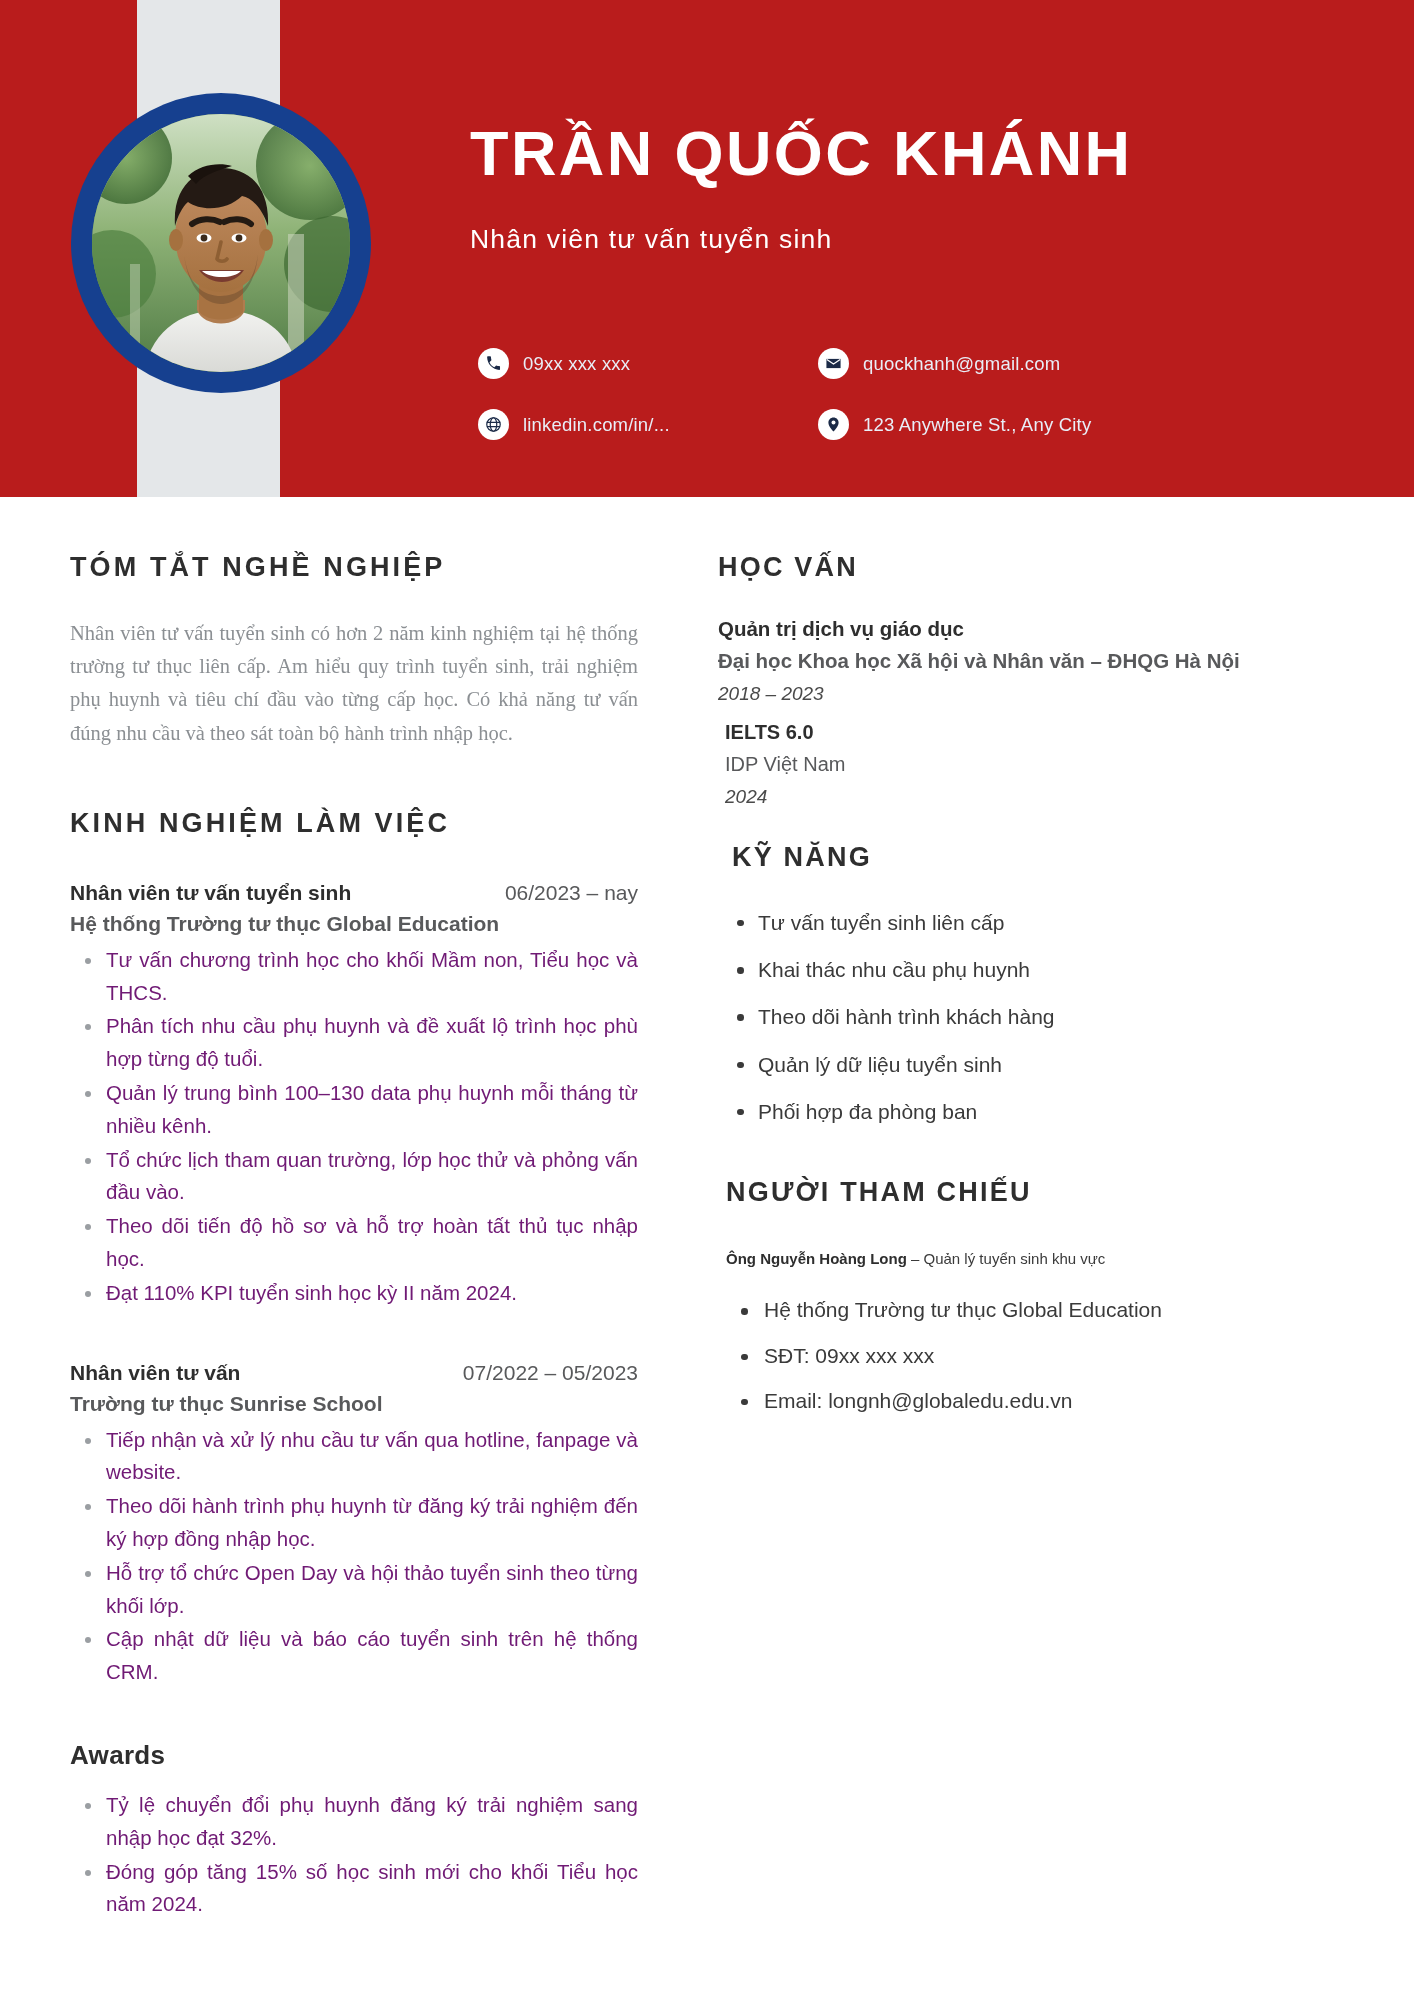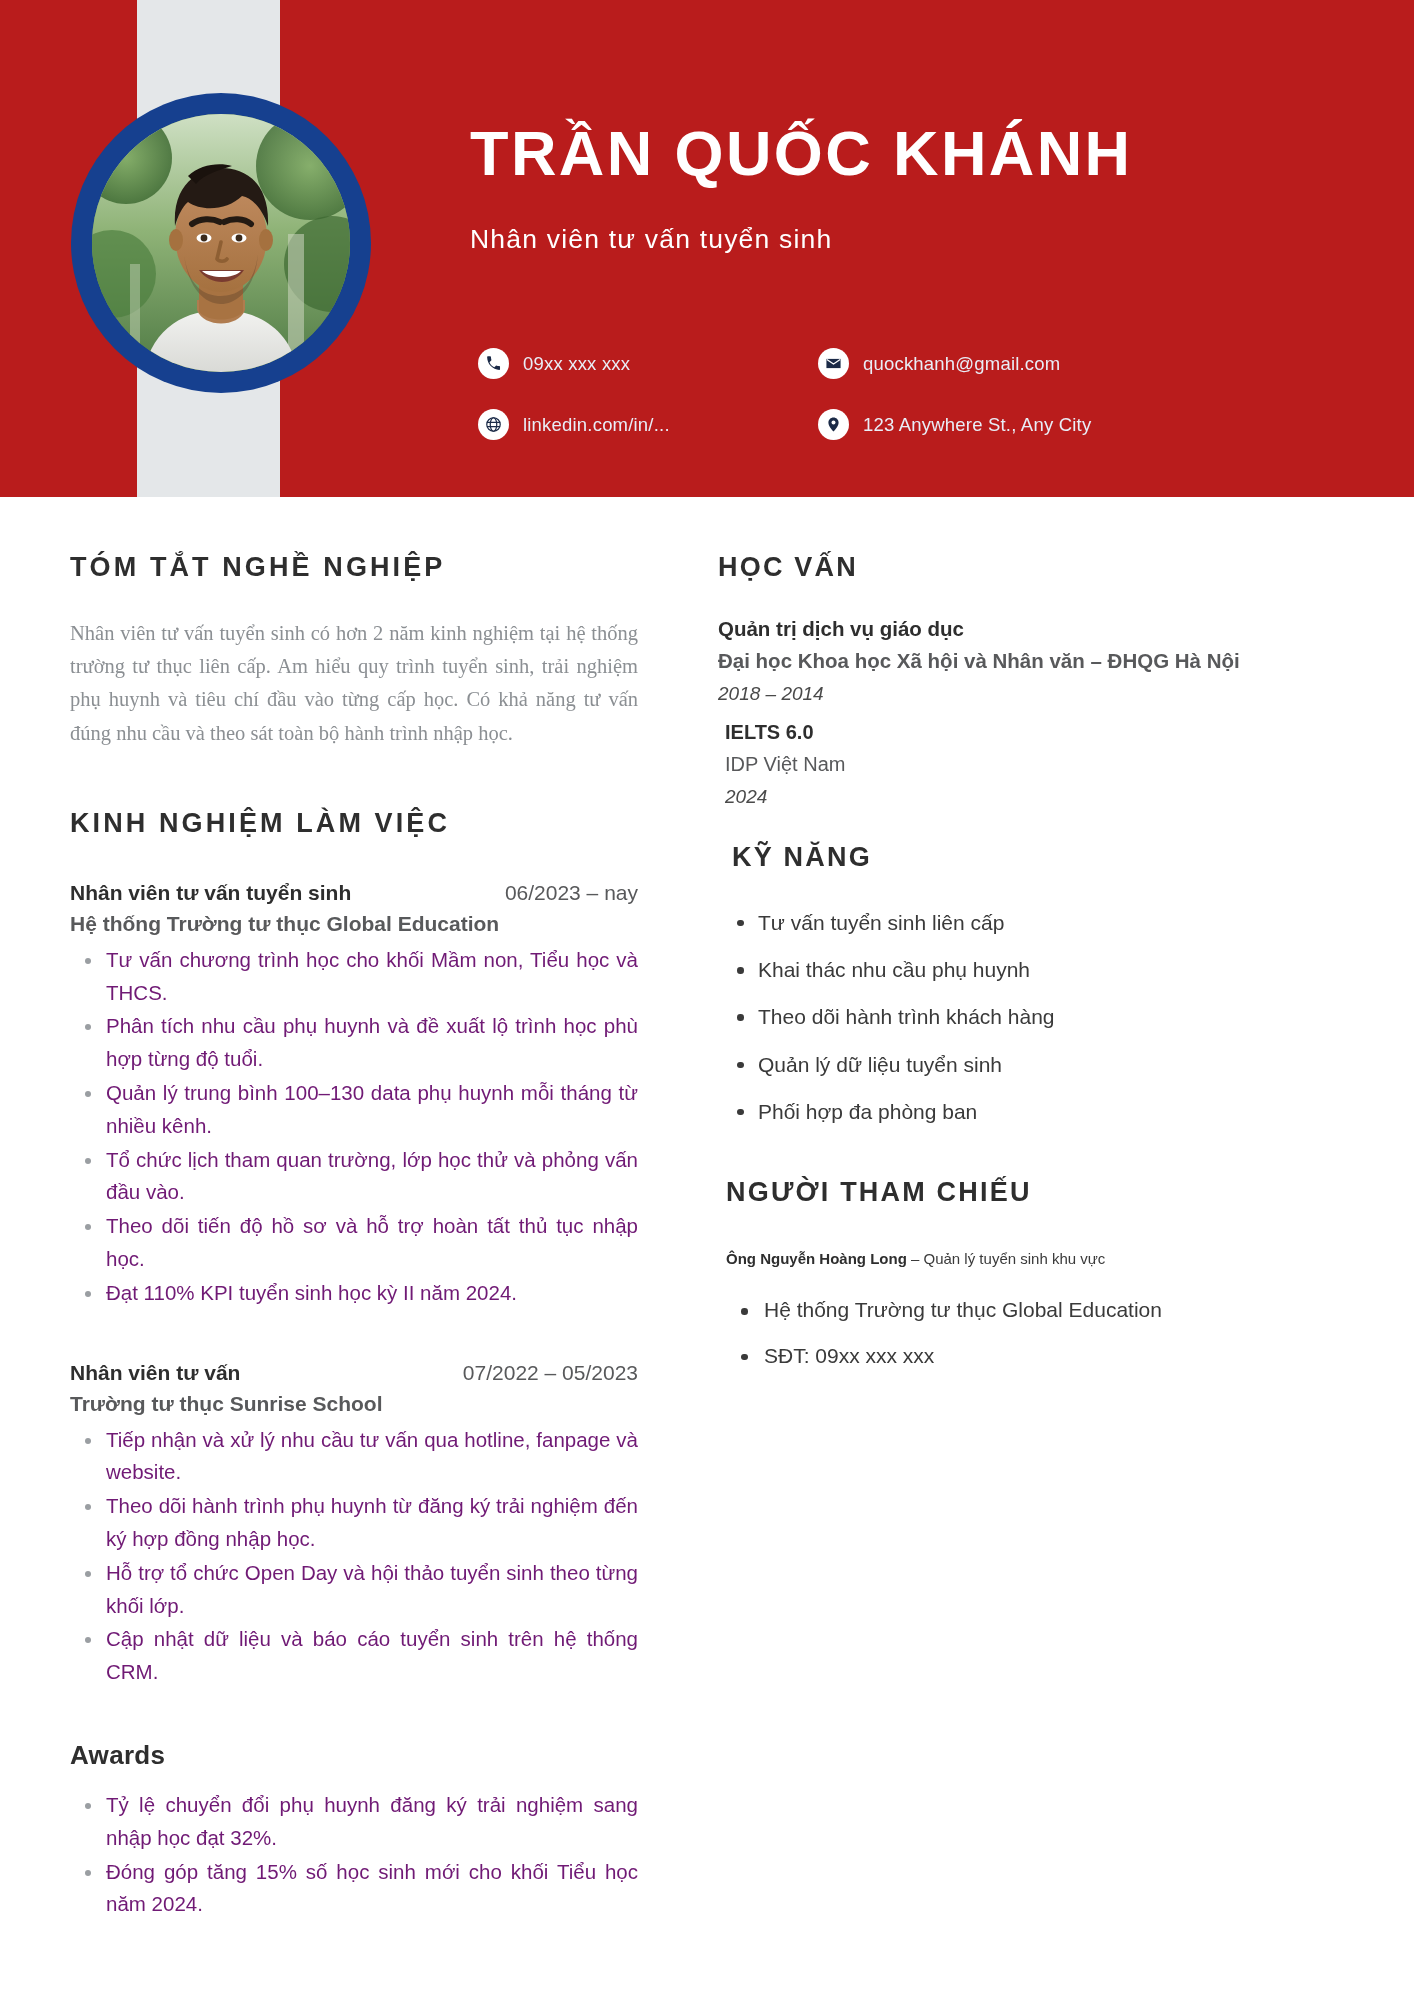--- a/index.html
+++ b/index.html
@@ -381,21 +381,21 @@
 
     </div>
 
     <div class="col-right">
 
       <div class="sec-title right">HỌC VẤN</div>
 
       <div class="edu-block">
         <div class="edu-degree">Quản trị dịch vụ giáo dục</div>
         <div class="edu-school">Đại học Khoa học Xã hội và Nhân văn – ĐHQG Hà Nội</div>
-        <div class="edu-years">2018 – 2014</div>
+        <div class="edu-years">2018 – 2023</div>
       </div>
 
       <div class="cert-block">
         <div class="cert-name">IELTS 6.0</div>
         <div class="cert-org">IDP Việt Nam</div>
         <div class="cert-year">2024</div>
       </div>
 
       <div class="gap-28"></div>
       <div class="sec-title right" style="padding-left:14px">KỸ NĂNG</div>
@@ -409,17 +409,18 @@
 
       <div class="gap-42"></div>
       <div class="sec-title right" style="padding-left:8px">NGƯỜI THAM CHIẾU</div>
 
       <div class="ref-lead" style="padding-left:8px">
         <b>Ông Nguyễn Hoàng Long</b><span> – Quản lý tuyển sinh khu vực</span>
       </div>
       <ul class="refs">
         <li>Hệ thống Trường tư thục Global Education</li>
         <li>SĐT: 09xx xxx xxx</li>
+        <li>Email: longnh@globaledu.edu.vn</li>
       </ul>
 
     </div>
   </div>
 </div>
 
 </body></html>

